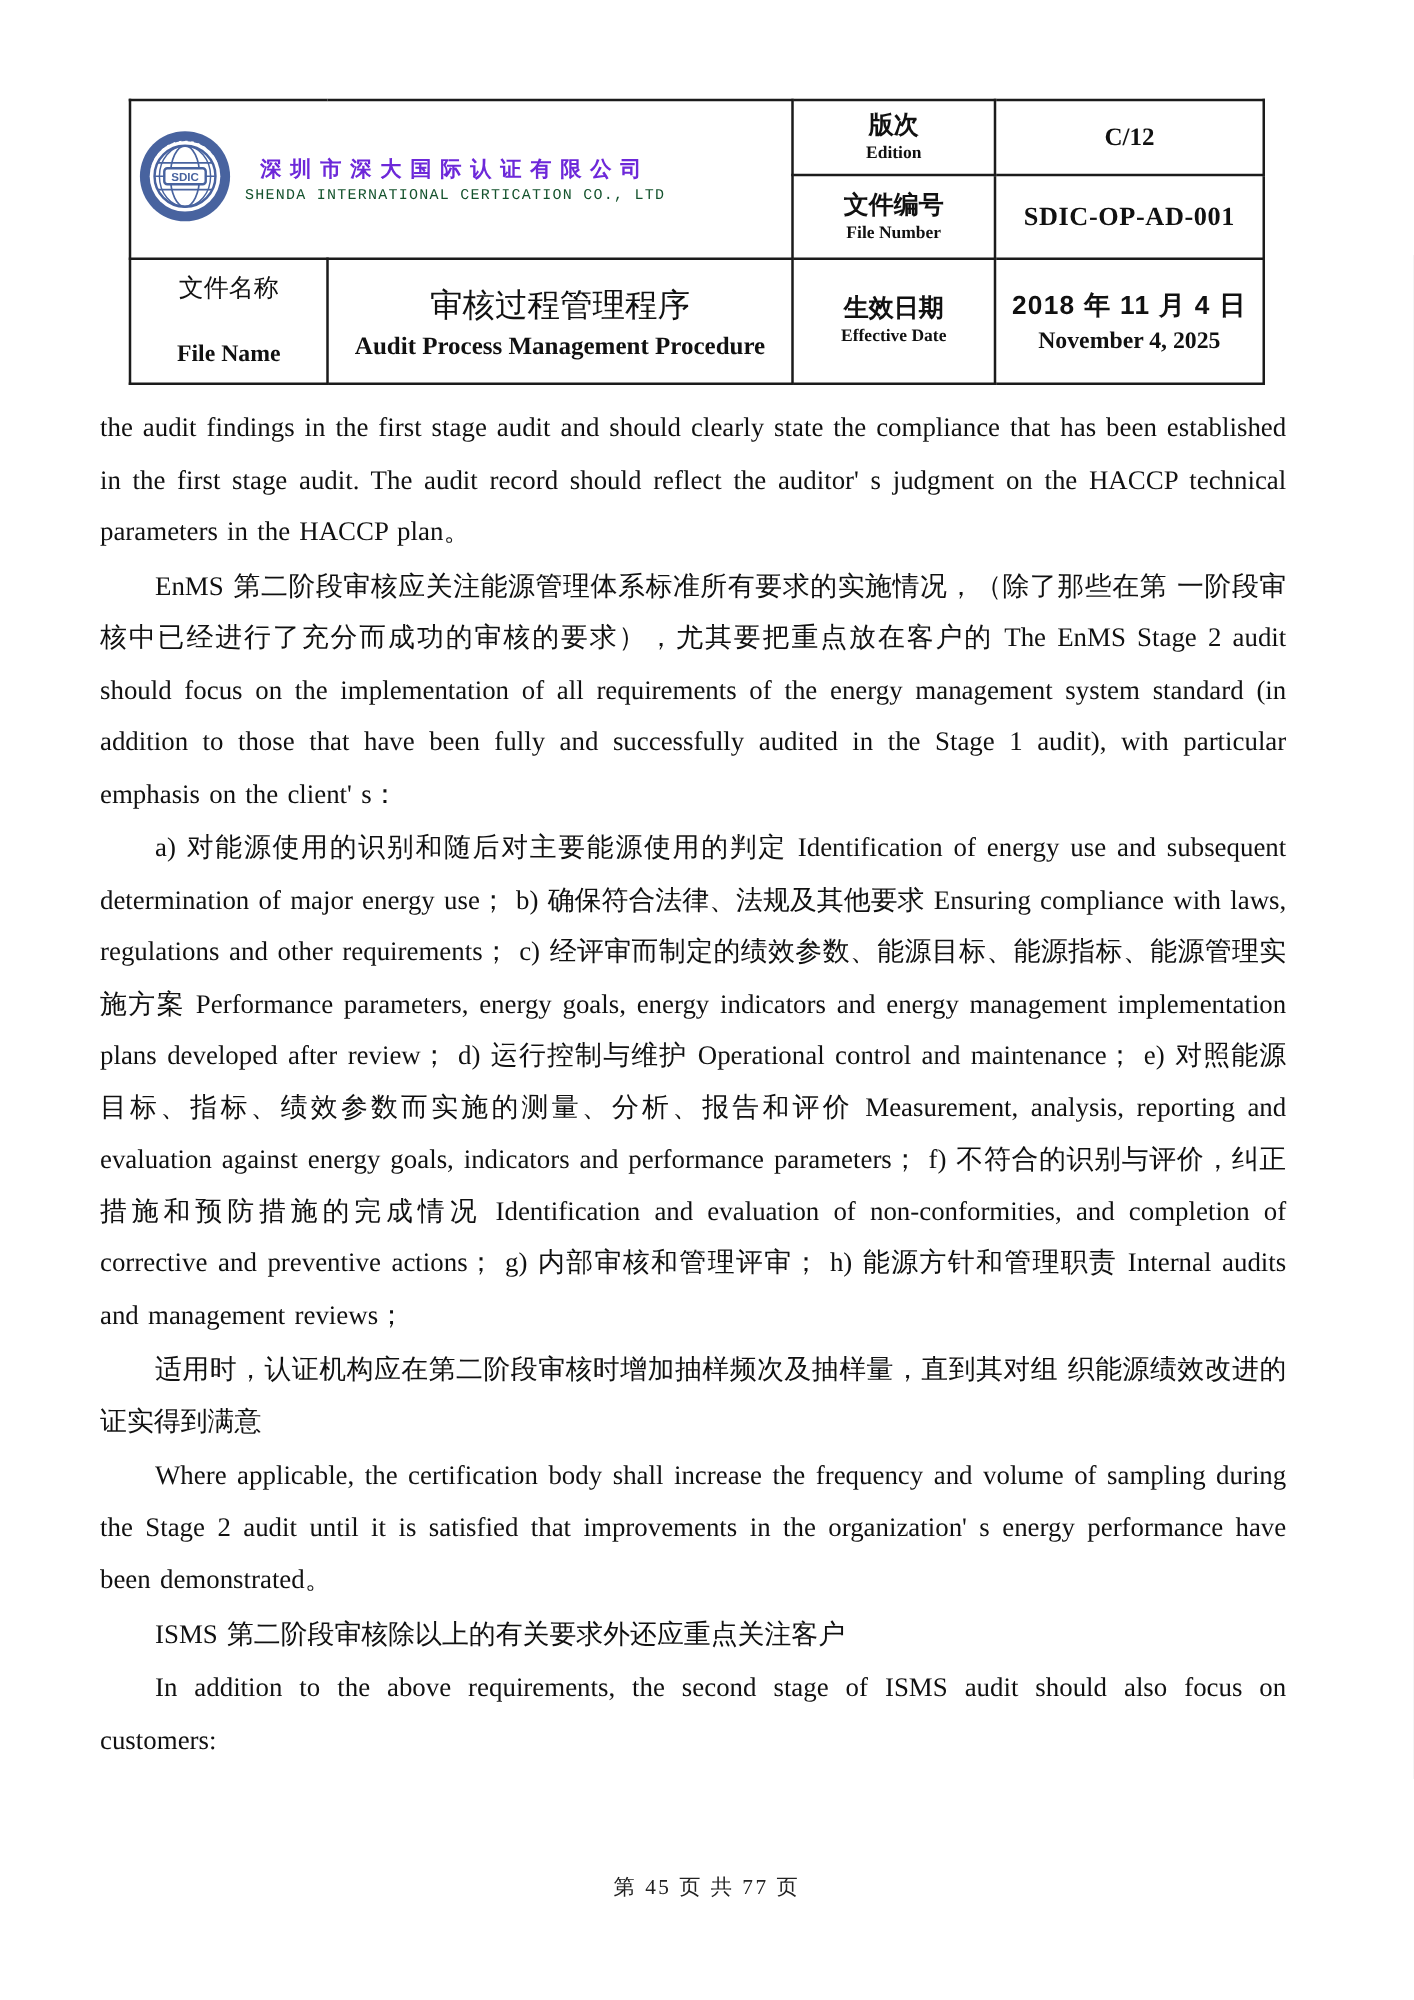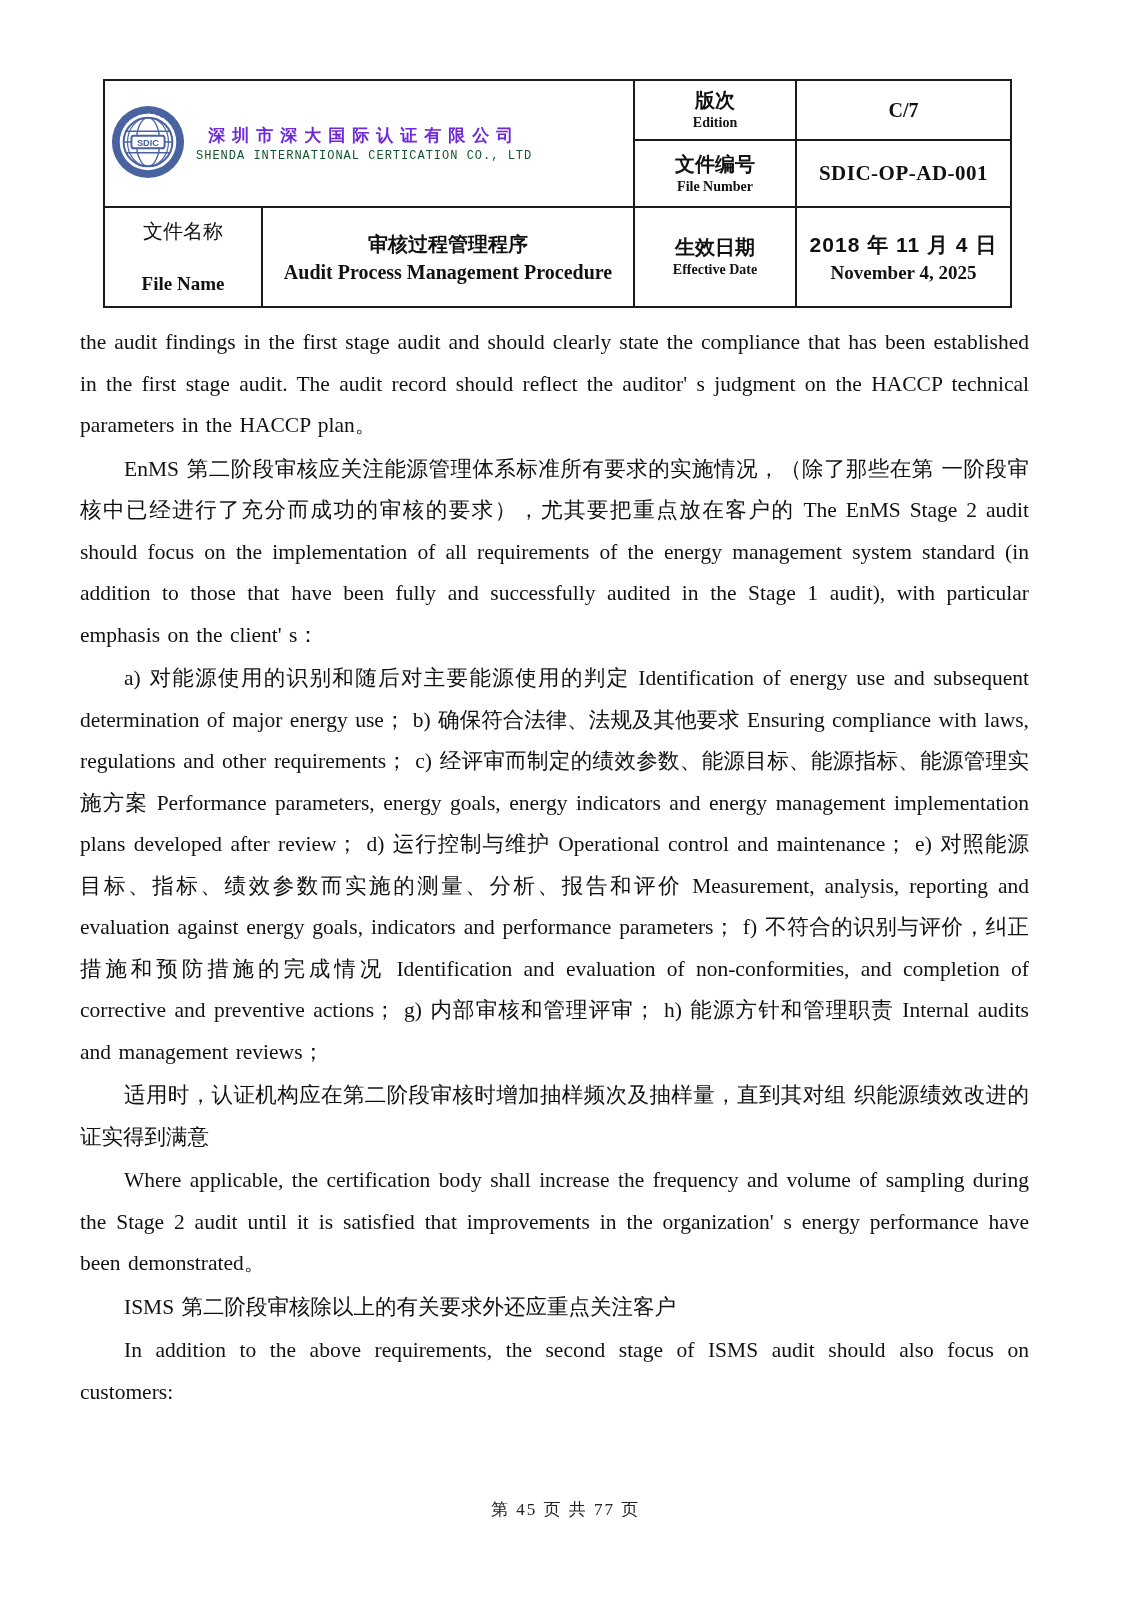--- a/index.html
+++ b/index.html
@@ -37,21 +37,21 @@
     font-family:"Liberation Sans","DejaVu Sans",sans-serif;
     font-weight:bold;font-size:20px;line-height:1.35;
   }
   .lbl-en{font-weight:bold;font-size:14px;line-height:1.3;}
   .val{font-weight:bold;font-size:20px;}
   .val-big{font-weight:bold;font-size:21px;letter-spacing:.5px;}
   .fn-cn{font-size:20px;line-height:1.45;}
   .fn-en{font-weight:bold;font-size:19px;line-height:1.3;margin-top:26px;}
   .title-cn{
     font-family:"Liberation Sans","DejaVu Sans",sans-serif;
-    font-weight:bold;font-size:20px;line-height:1.5;
+    font-weight:normal;font-size:26px;line-height:1.5;
   }
   .title-en{font-weight:bold;font-size:20px;line-height:1.3;}
   .date-cn{
     font-family:"Liberation Sans","DejaVu Sans",sans-serif;
     font-weight:bold;font-size:21px;line-height:1.5;letter-spacing:1px;
   }
   .date-en{font-weight:bold;font-size:19px;line-height:1.25;}
   
   .doc-body{
     position:absolute;left:0;top:322px;
@@ -103,21 +103,21 @@
             <span class="co-cn">深圳市深大国际认证有限公司</span>
             <span class="co-en">SHENDA INTERNATIONAL CERTICATION CO., LTD</span>
           </span>
         </div>
       </td>
       <td>
         <div class="lbl-cn">版次</div>
         <div class="lbl-en">Edition</div>
       </td>
       <td>
-        <span class="val">C/7</span>
+        <span class="val">C/12</span>
       </td>
     </tr>
     <tr style="height:67px">
       <td>
         <div class="lbl-cn">文件编号</div>
         <div class="lbl-en">File Number</div>
       </td>
       <td>
         <span class="val-big">SDIC-OP-AD-001</span>
       </td>

